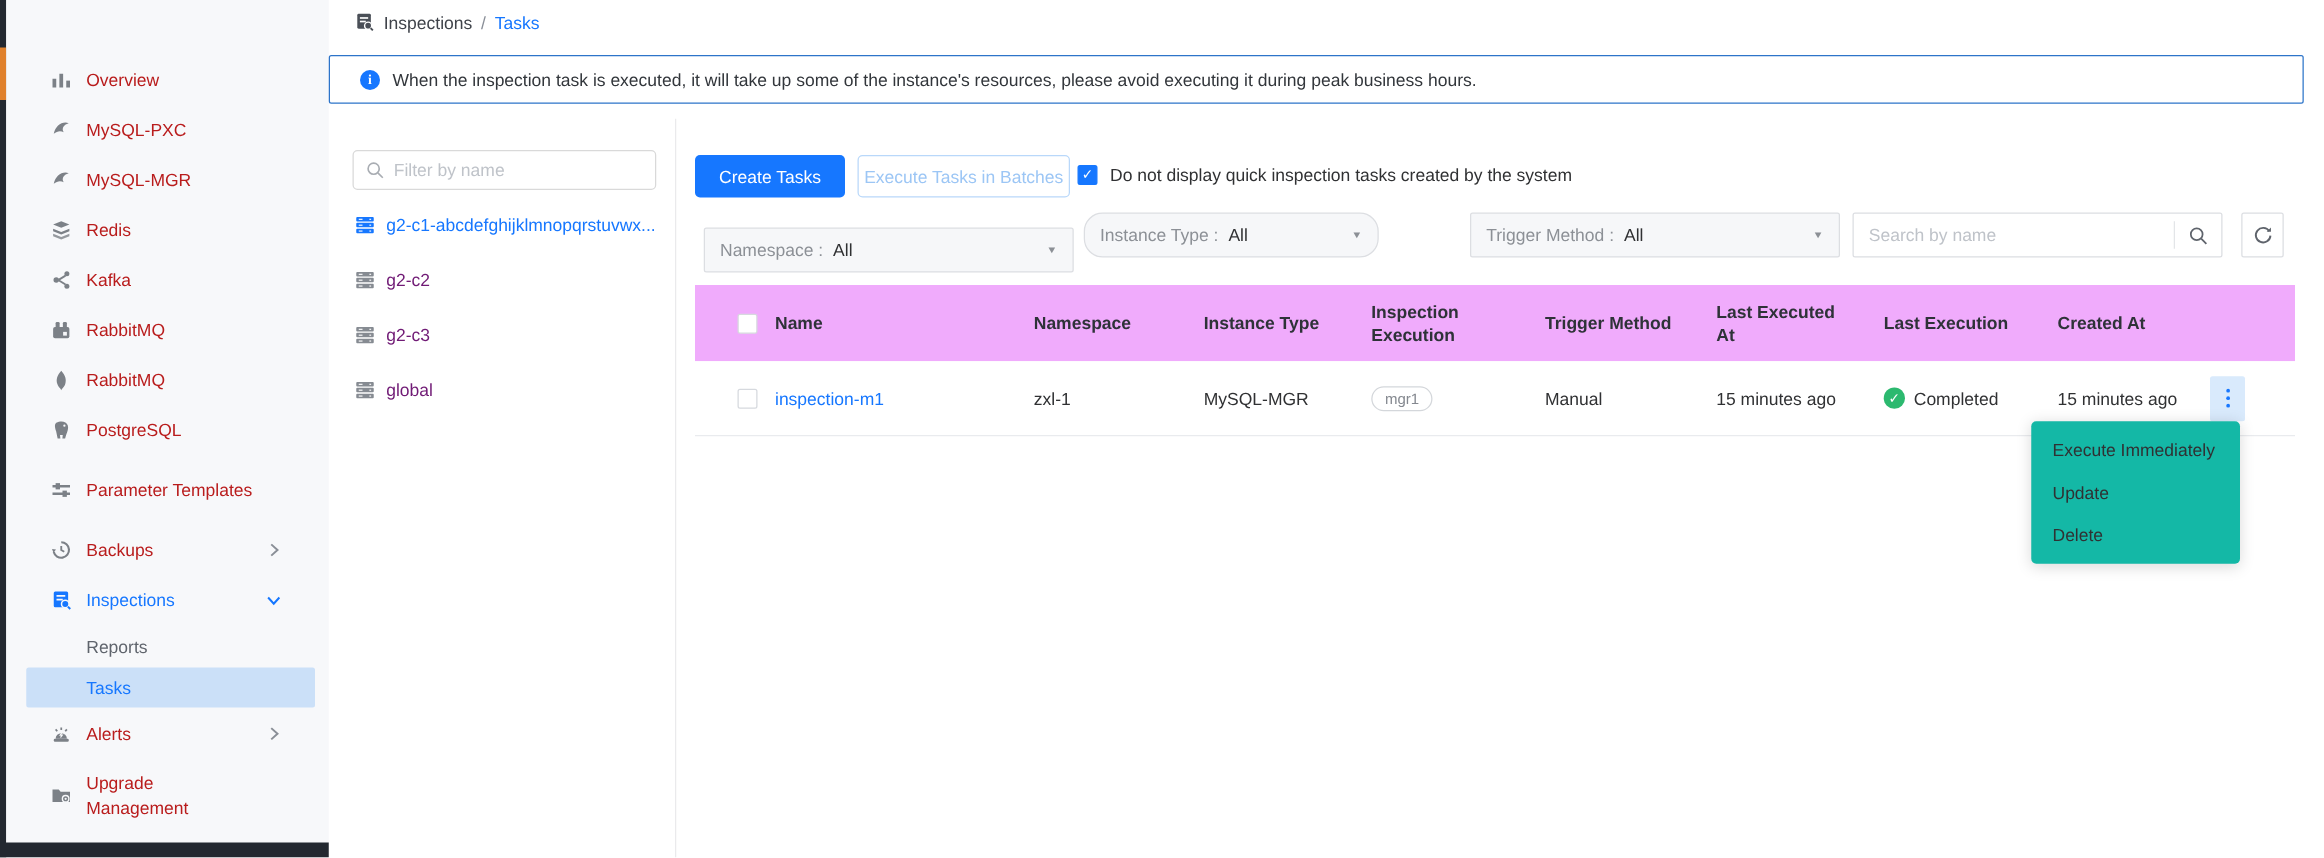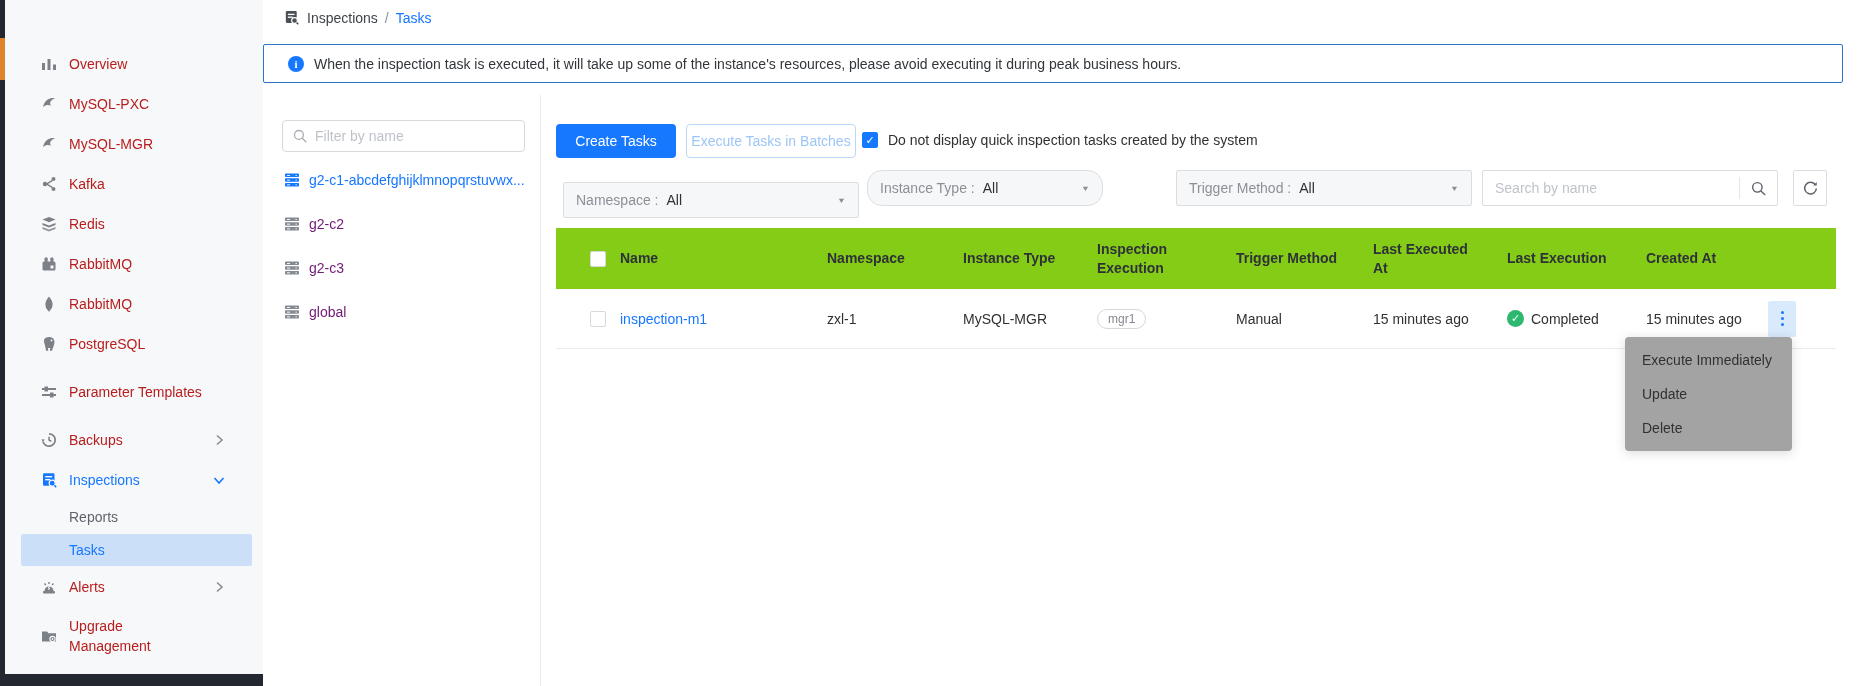--- a/index.html
+++ b/index.html
@@ -69,33 +69,33 @@
   .search-box input { border:none; outline:none; flex:1; padding:0 12px; font-size:14px; color:#303133; min-width:0; background:transparent; font-family:"Liberation Sans", sans-serif; }
   .search-box input::placeholder { color:#bfc3c9; }
   .search-box .mag-wrap { width:38px; height:22px; border-left:1px solid #e3e5e8; display:flex; align-items:center; justify-content:center; cursor:pointer; }
   .search-box .mag { width:17px; height:17px; color:#5f646c; }
   .refresh-btn { position:absolute; left:1793px; top:170px; width:34px; height:36px; background:#fff; border:1px solid #dcdee2; border-radius:2px; display:flex; align-items:center; justify-content:center; cursor:pointer; }
   .refresh-btn svg { width:17px; height:17px; color:#5f646c; }
 
   
   .tbl { position:absolute; left:556px; top:228px; width:1280px; }
   .tr { display:grid; grid-template-columns:271px 136px 134px 139px 137px 134px 139px 122px 68px; align-items:center; }
-  .thead { background:#84cc16; height:61px; font-weight:700; font-size:14px; color:#2e3238; }
+  .thead { background:#f0abfc; height:61px; font-weight:700; font-size:14px; color:#2e3238; }
   .th { padding-right:26px; line-height:19px; }
   .tbody { background:#fff; height:60px; border-bottom:1px solid #e9ebee; font-size:14px; color:#303133; }
   .cell-name { display:flex; align-items:center; padding-left:34px; gap:14px; }
   .link { color:#1677ff; cursor:pointer; }
   .pill { display:inline-block; padding:2px 10px; border:1px solid #d4d7db; border-radius:11px; font-size:12px; color:#84888f; background:#fff; }
   .status { display:flex; align-items:center; gap:7px; }
   .ok-ic { width:17px; height:17px; border-radius:50%; background:#2cb96f; color:#fff; font-size:11px; display:flex; align-items:center; justify-content:center; flex:0 0 17px; }
   .kebab { width:28px; height:36px; background:#d9eafc; border-radius:2px; display:flex; flex-direction:column; align-items:center; justify-content:center; gap:3px; cursor:pointer; }
   .kebab i { width:3px; height:3px; border-radius:50%; background:#1677ff; }
 
   
-  .menu { position:absolute; left:1625px; top:337px; width:167px; background:#a3a3a3; border-radius:4px; box-shadow:0 2px 12px rgba(0,0,0,.15); padding:6px 0; z-index:5; }
+  .menu { position:absolute; left:1625px; top:337px; width:167px; background:#14b8a6; border-radius:4px; box-shadow:0 2px 12px rgba(0,0,0,.15); padding:6px 0; z-index:5; }
   .menu-item { height:34px; display:flex; align-items:center; padding-left:17px; font-size:14px; color:#303133; cursor:pointer; }
 
   svg { display:block; }
 </style>
 </head>
 <body>
 
 <div id="canvas">
 
   <div class="rail">
@@ -125,44 +125,44 @@
         <span class="lbl">MySQL-PXC</span>
       </div>
 
       <div class="it">
         <span class="ic">
           <svg viewBox="0 0 18 18">
               <path d="M15 3.5C9.5 1.8 4.5 5.5 3 12c2.8-2.4 5.6-2.6 8-1.2-1.8-2.8-.5-6 4-7.3z" fill="currentColor"></path>
             </svg>
         </span>
         <span class="lbl">MySQL-MGR</span>
+      </div>
+
+      <div class="it">
+        <span class="ic">
+          <svg viewBox="0 0 18 18">
+              <path d="M9 2l6.5 2.6L9 7.2 2.5 4.6 9 2z" fill="currentColor"></path>
+              <path d="M2.5 8L9 10.6 15.5 8v2L9 12.6 2.5 10V8z" fill="currentColor"></path>
+              <path d="M2.5 12L9 14.6 15.5 12v2L9 16.6 2.5 14v-2z" fill="currentColor" opacity=".8"></path>
+            </svg>
+        </span>
+        <span class="lbl">Redis</span>
       </div>
 
       <div class="it">
         <span class="ic">
           <svg viewBox="0 0 18 18" fill="currentColor">
               <circle cx="5" cy="9" r="2.2"></circle>
               <circle cx="13.5" cy="4" r="2"></circle>
               <circle cx="13.5" cy="14" r="2"></circle>
               <path d="M6.5 8.2l5.5-3.4.8 1.3-5.5 3.4z"></path>
               <path d="M6.5 9.8l5.5 3.4.8-1.3-5.5-3.4z"></path>
             </svg>
         </span>
         <span class="lbl">Kafka</span>
-      </div>
-
-      <div class="it">
-        <span class="ic">
-          <svg viewBox="0 0 18 18">
-              <path d="M9 2l6.5 2.6L9 7.2 2.5 4.6 9 2z" fill="currentColor"></path>
-              <path d="M2.5 8L9 10.6 15.5 8v2L9 12.6 2.5 10V8z" fill="currentColor"></path>
-              <path d="M2.5 12L9 14.6 15.5 12v2L9 16.6 2.5 14v-2z" fill="currentColor" opacity=".8"></path>
-            </svg>
-        </span>
-        <span class="lbl">Redis</span>
       </div>
 
       <div class="it">
         <span class="ic">
           <svg viewBox="0 0 18 18" fill="currentColor">
               <rect x="4.5" y="2.5" width="3.2" height="5" rx="1"></rect>
               <rect x="10.3" y="2.5" width="3.2" height="5" rx="1"></rect>
               <rect x="2.5" y="6.5" width="13" height="9" rx="1.5"></rect>
               <rect x="10.5" y="10.5" width="3" height="3" fill="#f7f8fa"></rect>
             </svg>

